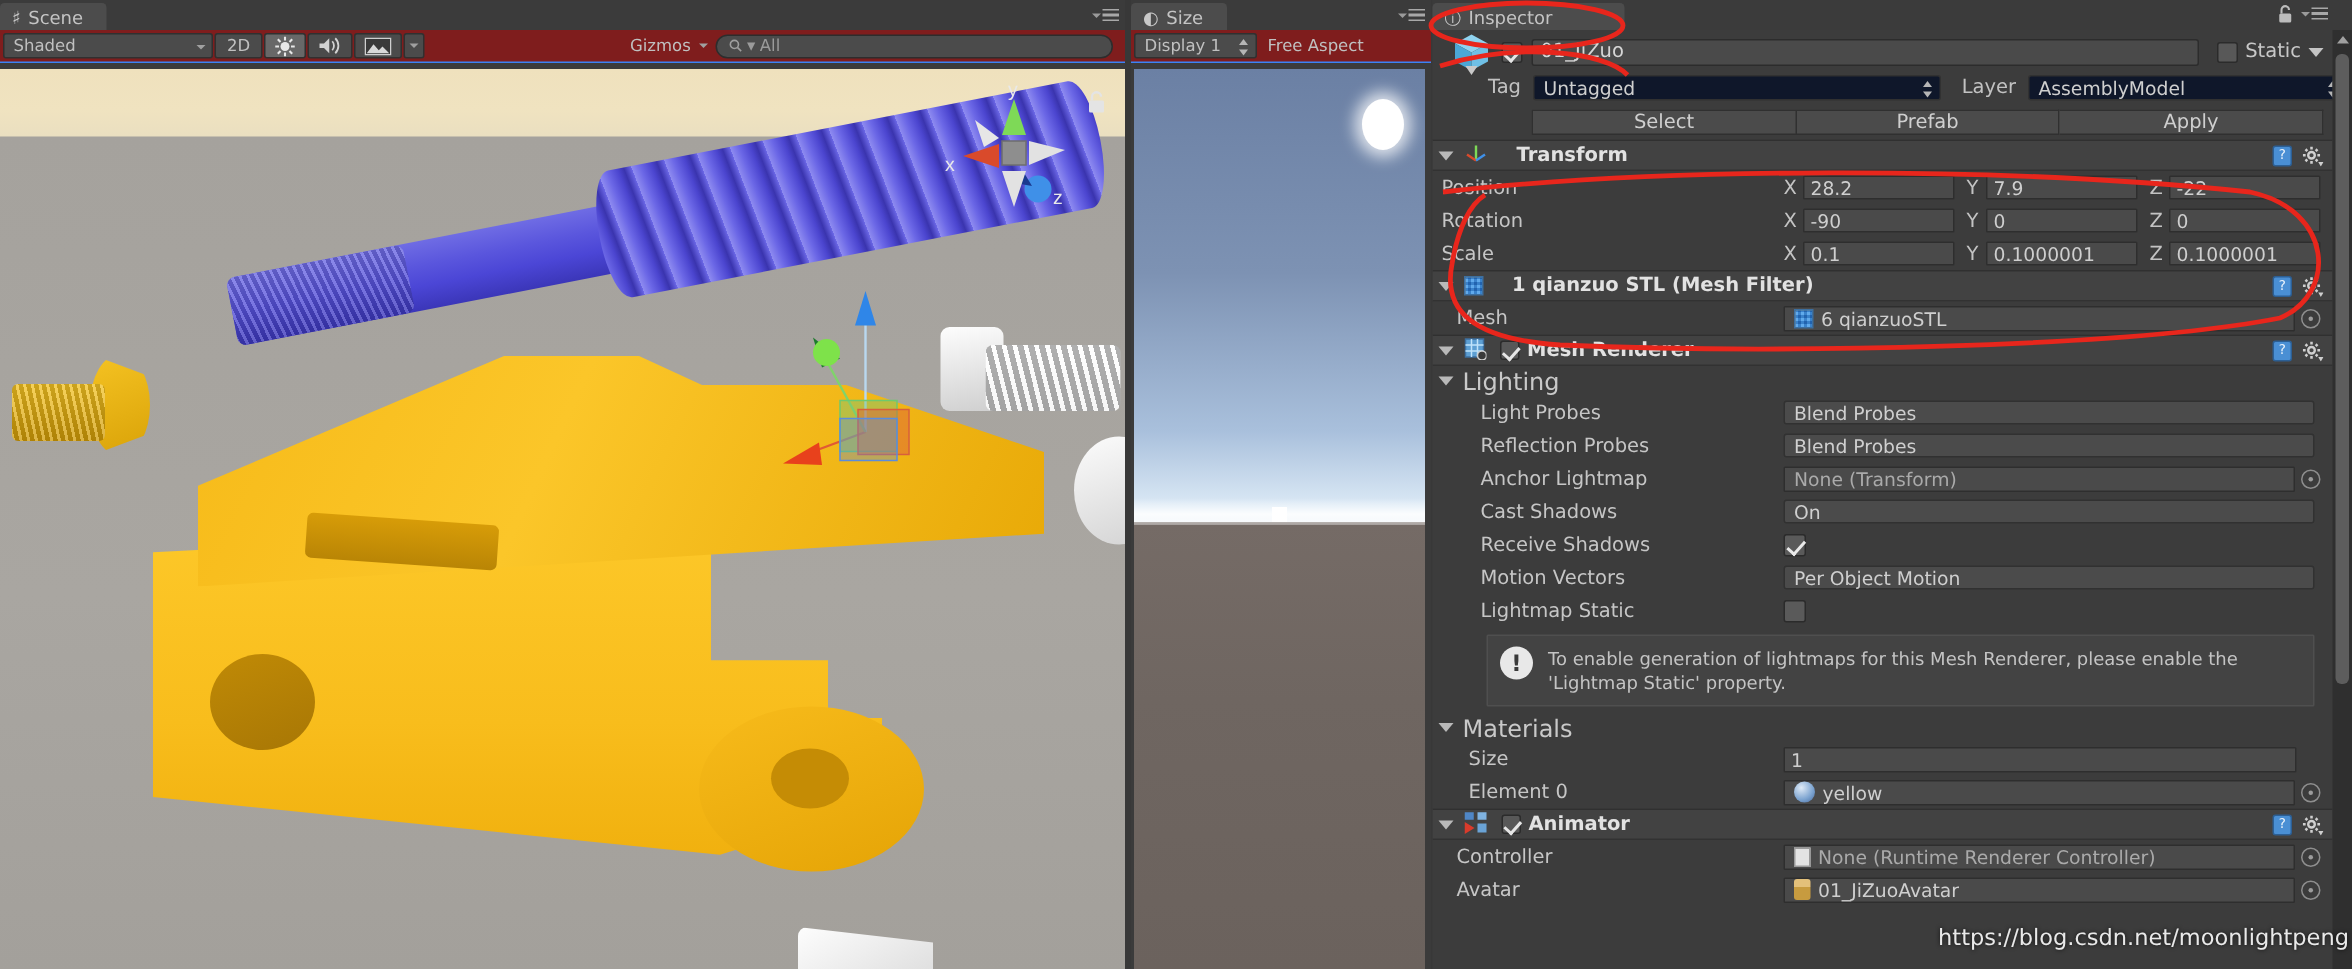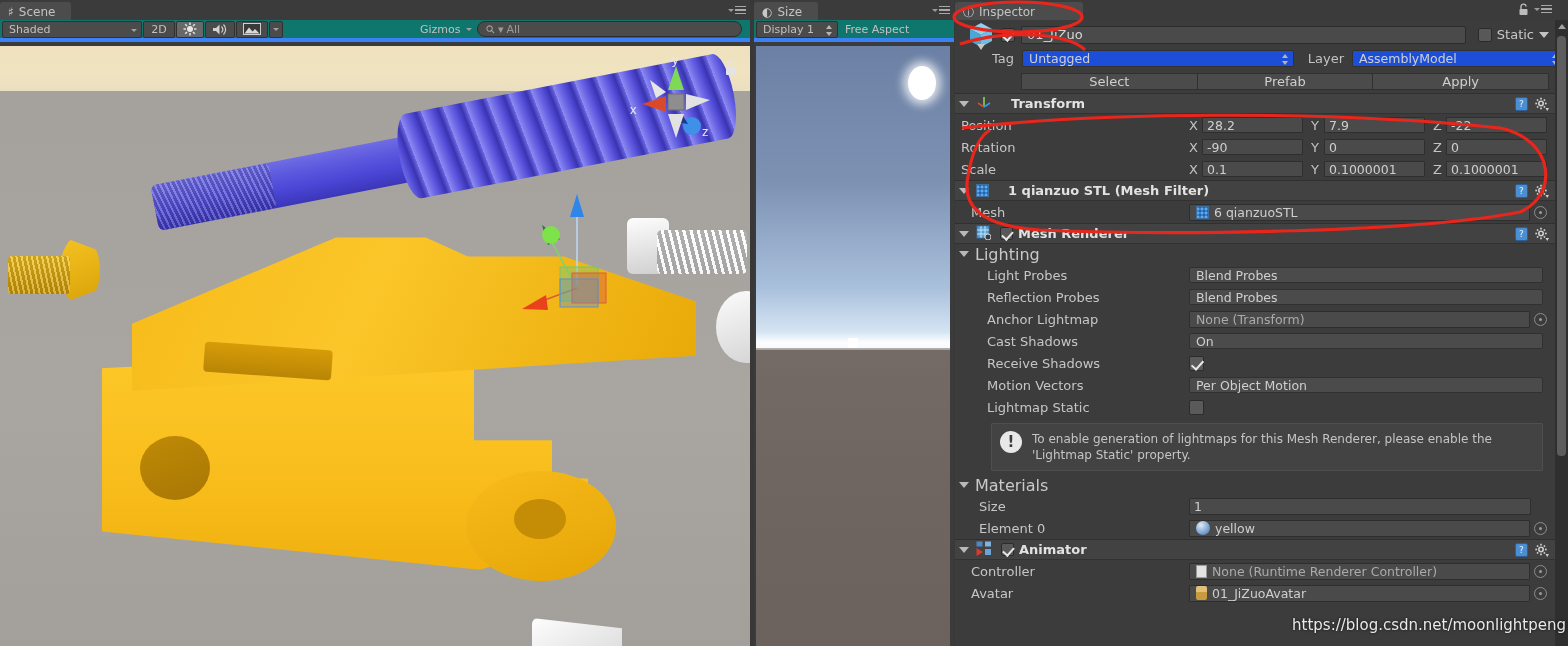--- a/index.html
+++ b/index.html
@@ -22,22 +22,22 @@
   }
   .tab .glyph{ font-size:12px; color:#c8c8c8; line-height:1; }
   .panemenu{
     position:absolute; right:4px; top:4px; width:18px; height:12px;
     display:flex; align-items:center; justify-content:flex-end; gap:1px;
   }
   .panemenu .car{ width:0;height:0;border-left:3px solid transparent;border-right:3px solid transparent;border-top:3px solid #9a9a9a; }
   .panemenu .bars{ display:flex; flex-direction:column; gap:2px; }
   .panemenu .bars i{ display:block; width:11px; height:1.5px; background:#a8a8a8; }
 
-  .toolbar{ height:22px; background:#0f766e; display:flex; align-items:center;
-            border-bottom:4px solid #3b82f6; padding:0 2px; gap:0; }
+  .toolbar{ height:22px; background:#7f1d1d; display:flex; align-items:center;
+            border-bottom:1px solid #3b82f6; padding:0 2px; gap:0; }
   .tb-btn{
     height:17px; background:#4b4b4b; border:1px solid #303030; border-radius:2px;
     color:#c0c0c0; display:flex; align-items:center; justify-content:center;
     padding:0 6px; font-size:11px; margin-right:1px; white-space:nowrap;
   }
   .tb-btn.active{ background:#686868; }
   .tb-drop{ position:relative; padding-right:14px; justify-content:flex-start; }
   .tb-drop .car{ position:absolute; right:4px; top:7px; width:0;height:0;
     border-left:3px solid transparent;border-right:3px solid transparent;border-top:3px solid #a0a0a0; }
 
@@ -186,21 +186,21 @@
   .namefield{
     flex:1; height:18px; background:#4a4a4a; border:1px solid #2c2c2c; border-radius:2px;
     color:#d6d6d6; font-size:13px; padding:0 5px; display:flex; align-items:center;
   }
   .staticbox{ display:flex; align-items:center; gap:5px; margin-left:6px; color:#c8c8c8; font-size:13px; }
   .car-dn{ width:0;height:0;border-left:5px solid transparent;border-right:5px solid transparent;border-top:6px solid #c4c4c4; }
 
   .taglayer{ display:flex; align-items:center; height:20px; margin-top:3px; gap:1px; }
   .lbl-r{ width:60px; text-align:right; padding-right:7px; color:#c2c2c2; font-size:13px; flex:none; }
   .popup{
-    height:17px; background:#1d4ed8; border:1px solid #313131; border-radius:2px;
+    height:17px; background:#0f172a; border:1px solid #313131; border-radius:2px;
     color:#cfcfcf; font-size:12.5px; padding:0 16px 0 6px; display:flex; align-items:center;
     position:relative; flex:none;
   }
   .popup .updn{ position:absolute; right:4px; top:3px; width:7px; height:11px; }
   .popup .updn i{ display:block; width:0;height:0;
       border-left:3.5px solid transparent;border-right:3.5px solid transparent; }
   .popup .updn i.u{ border-bottom:4px solid #b5b5b5; }
   .popup .updn i.d{ border-top:4px solid #b5b5b5; margin-top:3px; }
 
   .prefabrow{ display:flex; align-items:center; height:20px; margin-top:3px; }

